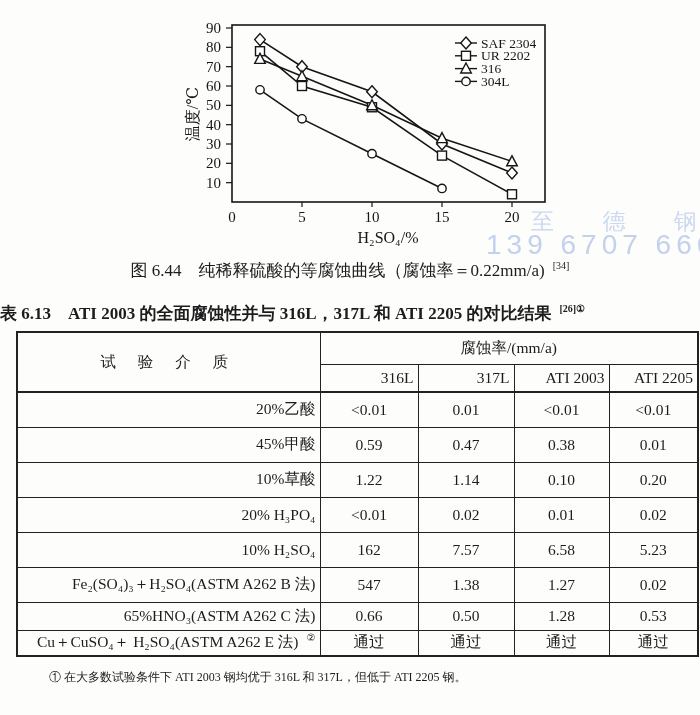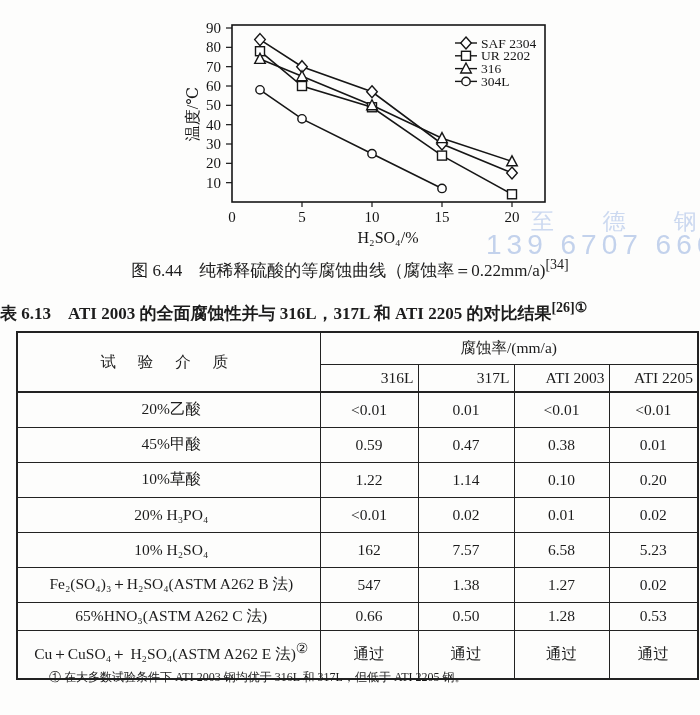--- a/index.html
+++ b/index.html
@@ -16,36 +16,36 @@
   
   #chart{position:absolute;left:0;top:0;z-index:1;}
   #chart .tick{font:15px "Liberation Serif","DejaVu Serif",serif;fill:#161616;}
   #chart .axis-label{font:16px "Liberation Serif","DejaVu Serif",serif;fill:#161616;}
   #chart .legend-text{font:13.5px "Liberation Serif","DejaVu Serif",serif;fill:#161616;}
   #chart .mark{fill:#ffffff;stroke:#161616;stroke-width:1.4;}
   #chart .seriesline{fill:none;stroke:#161616;stroke-width:1.6;}
   
   .fig-caption{position:absolute;left:0;top:259px;width:700px;text-align:center;font-size:17px;z-index:1;}
   .table-title{position:absolute;left:0;top:302px;width:700px;font-size:17px;font-weight:bold;z-index:1;}
-  sup{font-size:14px;vertical-align:super;line-height:0;}
+  sup{font-size:10px;vertical-align:super;line-height:0;margin-left:8px;}
   
   .data-table{
     position:absolute;left:16px;top:331px;width:681px;z-index:1;
     border-collapse:collapse;table-layout:fixed;
     font-size:15.5px;
   }
   .data-table th,.data-table td{border:1px solid #222;padding:0 4px;vertical-align:middle;}
   .data-table{border:2px solid #222;font-family:Liberation Serif, serif;}
   .data-table thead tr.group-row th{height:31px;font-weight:normal;}
   .data-table thead tr.cols-row th{height:26px;font-weight:normal;border-bottom:2px solid #222;text-align:right;}
   .data-table thead th.media-head{letter-spacing:9px;font-weight:normal;text-align:center;border-bottom:2px solid #222;}
   .data-table tbody tr{height:35px;}
   .data-table tbody tr:nth-child(7){height:28px;}
-  .data-table tbody tr:nth-child(8){height:49px;padding-left:44px;}
-  .data-table td.media-cell{text-align:center;padding-left:9px;}
+  .data-table tbody tr:nth-child(8){height:26px;padding-left:44px;}
+  .data-table td.media-cell{text-align:right;padding-left:9px;}
   .data-table td.val-cell{text-align:center;}
   
   .footnotes{position:absolute;left:49px;top:666px;width:640px;font-size:12px;line-height:23px;z-index:1;}
 </style>
 </head>
 <body>
 
 <div class="page">
 
   <div class="watermark wm1" style="color: rgb(204, 217, 240);">至 德 钢 业</div>

